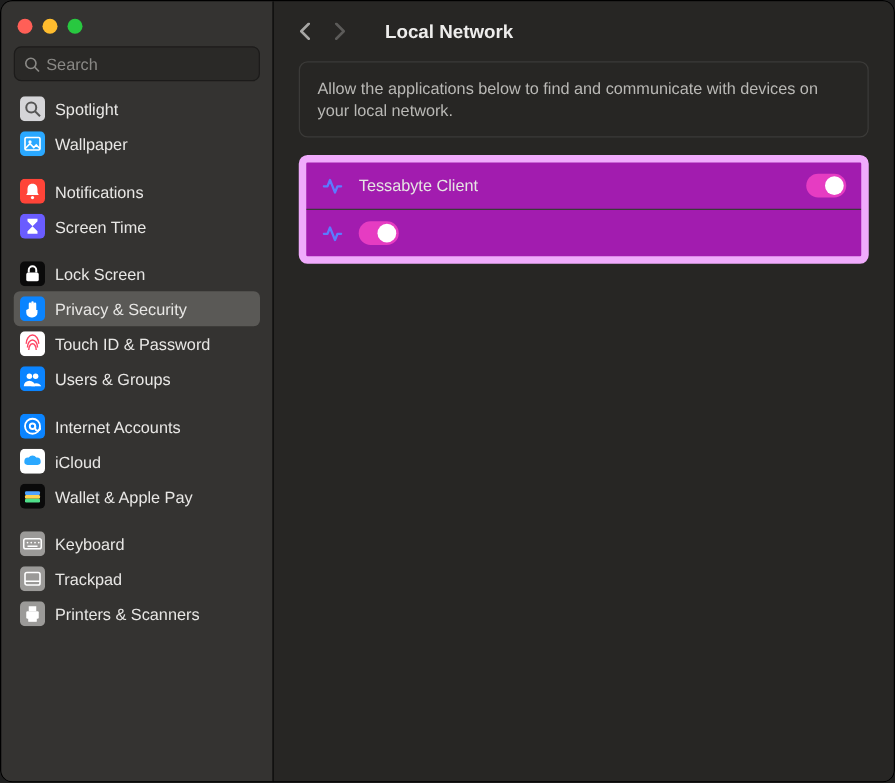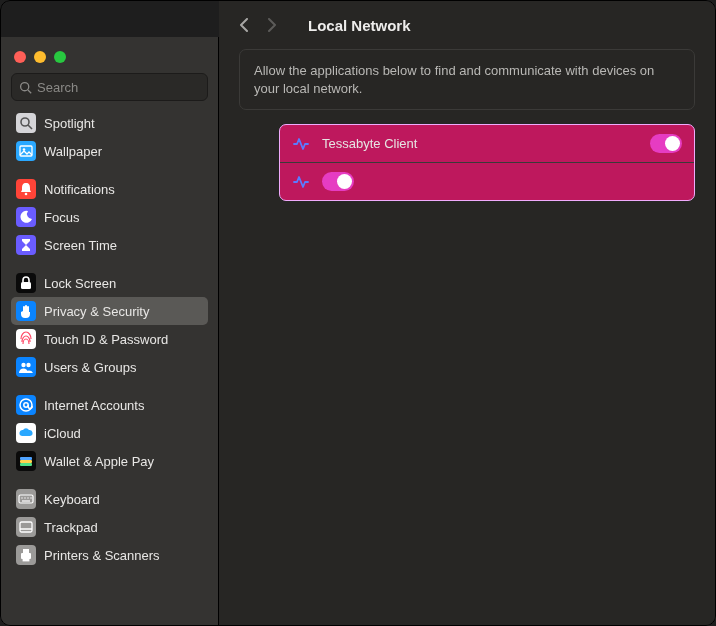--- a/index.html
+++ b/index.html
@@ -18,21 +18,20 @@
     border: 1px solid #000;
     border-radius: 10px;
     overflow: hidden;
   }
   .sidebar {
     width: 218px;
     background: #343331;
     display: flex;
     flex-direction: column;
     border-right: 1px solid #000;
-    margin-top: 36px;
   }
   .traffic {
     display: flex;
     gap: 8px;
     padding: 14px 13px 10px 13px;
   }
   .dot { width: 12px; height: 12px; border-radius: 50%; }
   .dot.red { background: #ff5f57; }
   .dot.yellow { background: #febc2e; }
   .dot.green { background: #28c840; }
@@ -112,25 +111,24 @@
   .infobox {
     border: 1px solid #3b3a38;
     border-radius: 7px;
     padding: 12px 14px;
     color: #b9b8b5;
     font-size: 13px;
     line-height: 1.35;
     margin-bottom: 14px;
   }
   .apps {
-    border: 1px solid #f0abfc;
+    border: 6px solid #f0abfc;
     border-radius: 7px;
-    background: #be185d;
+    background: #a21caf;
     overflow: hidden;
-    margin-left: 40px;
   }
   .app-row {
     display: flex;
     align-items: center;
     gap: 12px;
     padding: 9px 12px;
   }
   .app-row + .app-row {
     border-top: 1px solid #3b3a38;
   }
@@ -210,29 +208,20 @@
                 <path d="M10 4 C7 4 6 6 6 9 L6 11 L5 13 L15 13 L14 11 L14 9 C14 6 13 4 10 4 Z" fill="#fff"></path>
                 <circle cx="10" cy="15" r="1.3" fill="#fff"></circle>
               </svg>
             </div>
             <span class="lbl">Notifications</span>
           </div>
           <div class="item">
             <div class="ic">
               <svg width="20" height="20" viewBox="0 0 20 20">
                 <rect width="20" height="20" rx="4" fill="#6a5cff"></rect>
-                <path d="M12 4 A6 6 0 1 0 16 12 A5 5 0 0 1 12 4 Z" fill="#fff"></path>
-              </svg>
-            </div>
-            <span class="lbl">Focus</span>
-          </div>
-          <div class="item">
-            <div class="ic">
-              <svg width="20" height="20" viewBox="0 0 20 20">
-                <rect width="20" height="20" rx="4" fill="#6a5cff"></rect>
                 <path d="M6 4 L14 4 L14 6 L10 10 L14 14 L14 16 L6 16 L6 14 L10 10 L6 6 Z" fill="#fff"></path>
               </svg>
             </div>
             <span class="lbl">Screen Time</span>
           </div>
         </div>
         <div class="group">
           <div class="item">
             <div class="ic">
               <svg width="20" height="20" viewBox="0 0 20 20">

